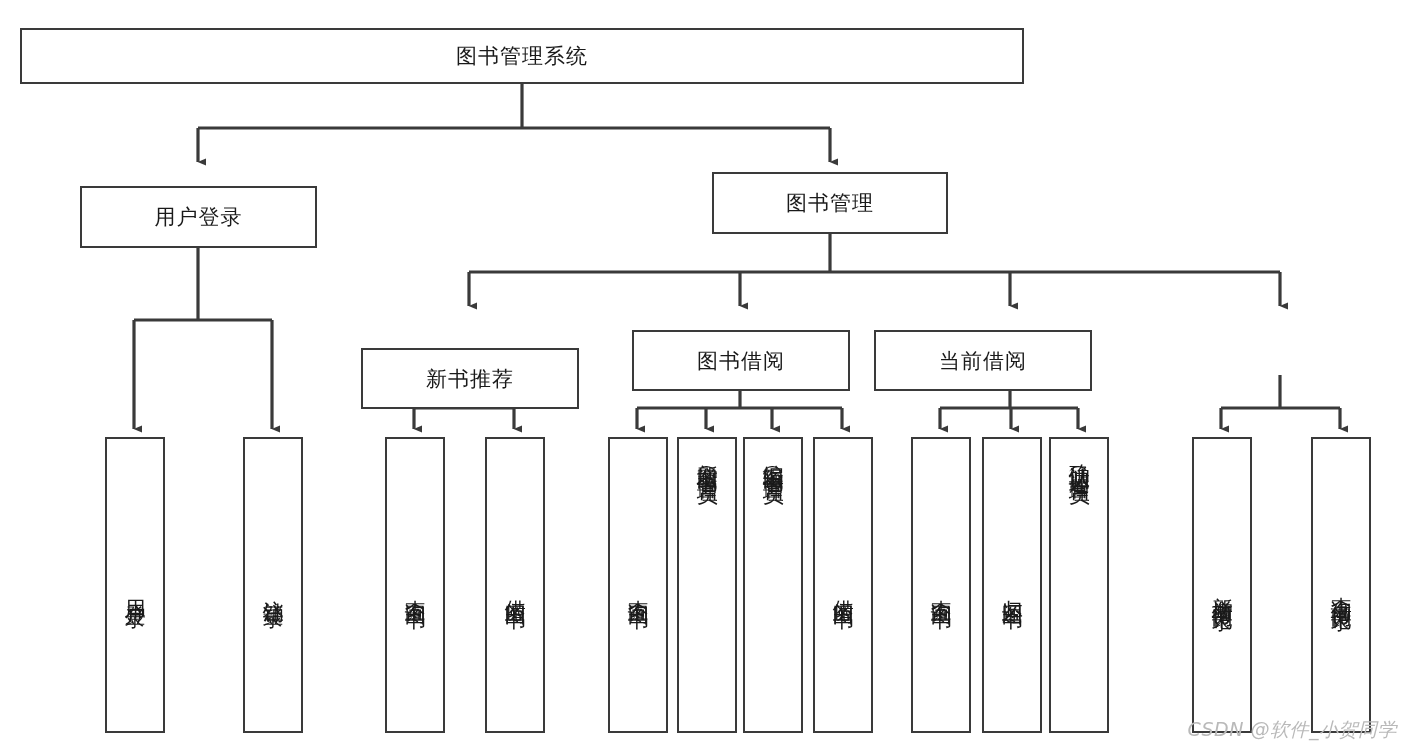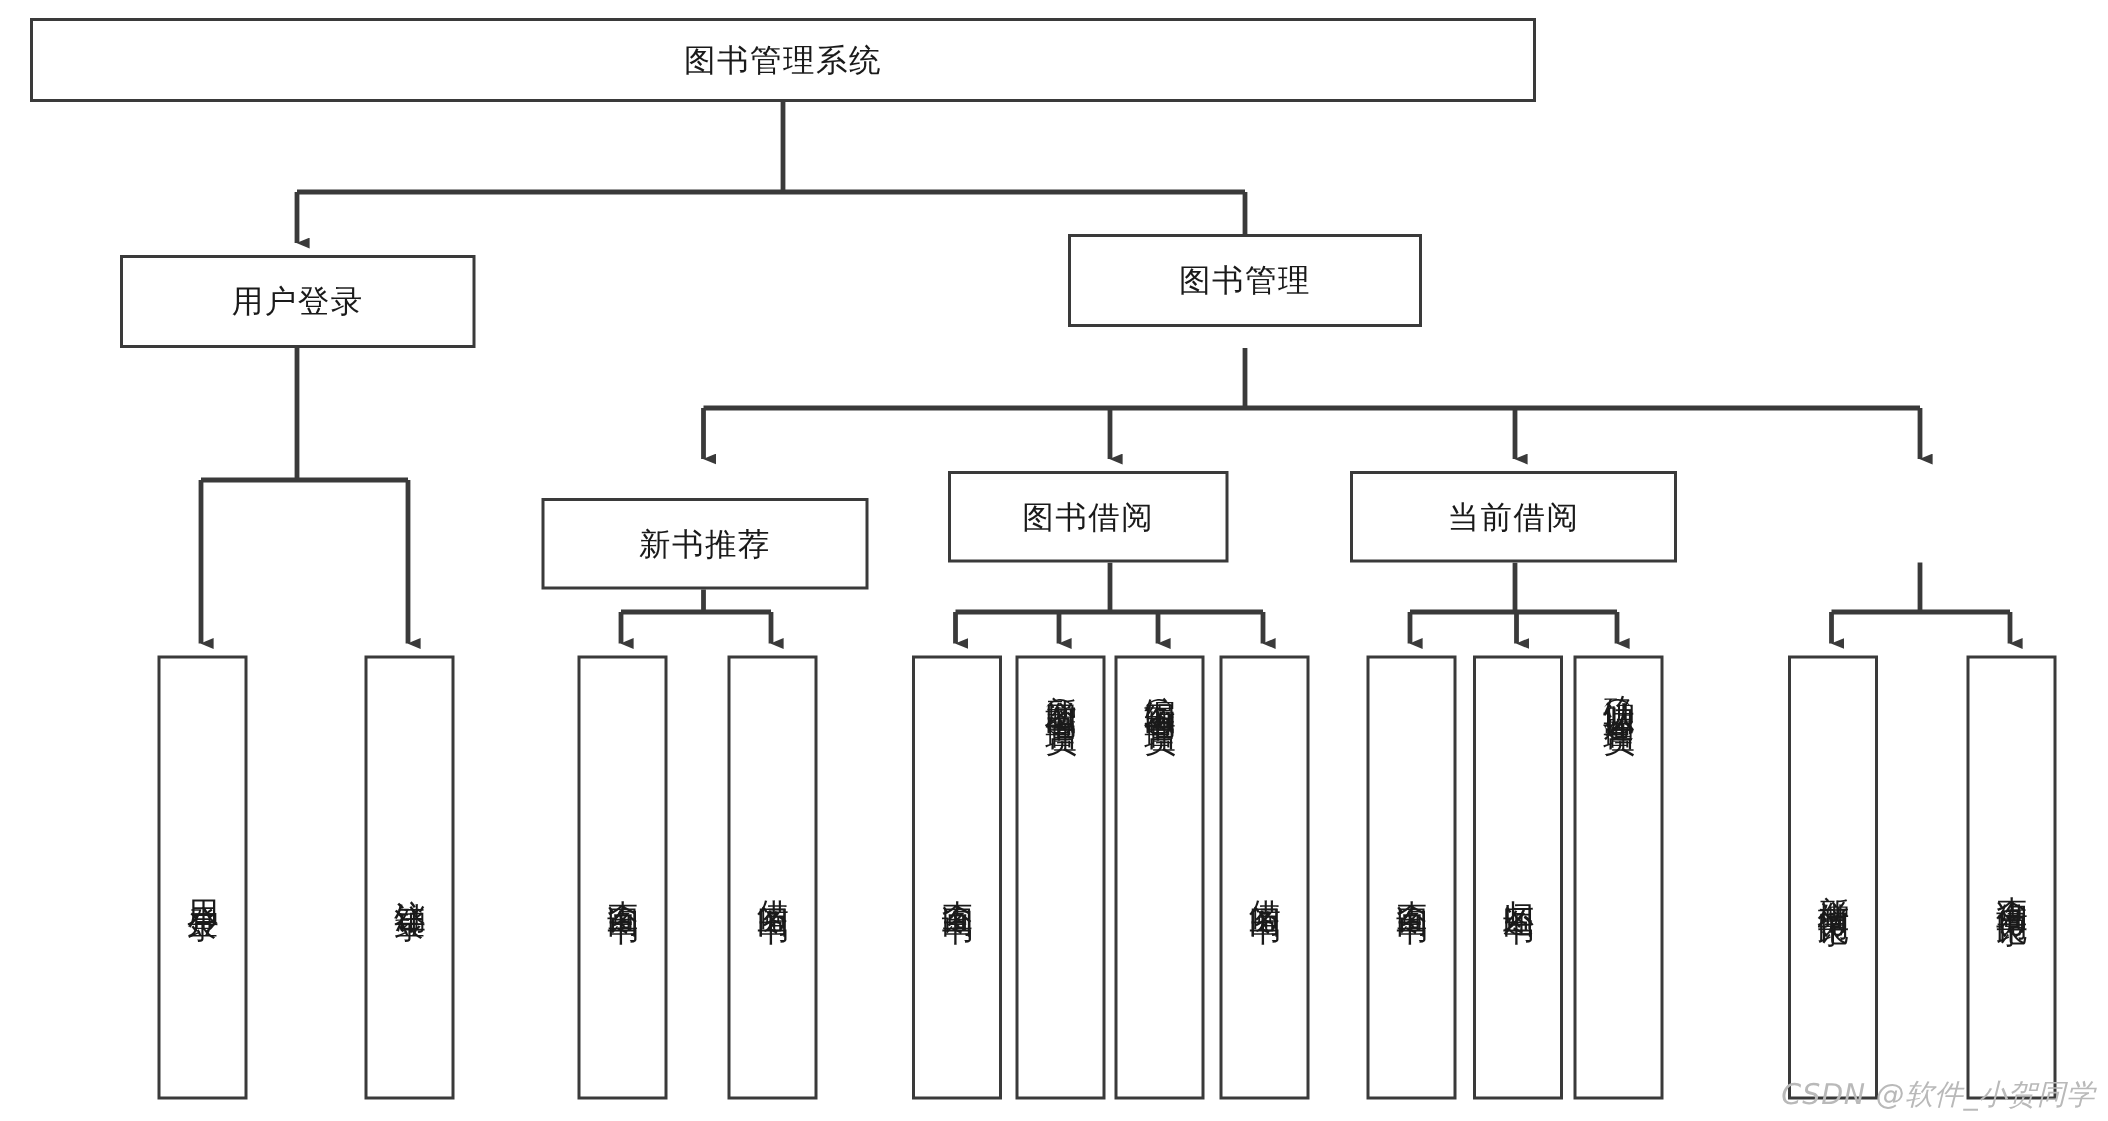--- a/index.html
+++ b/index.html
@@ -30,20 +30,21 @@
     border: 2px solid #3a3a3a;
     background: #ffffff;
     color: #1a1a1a;
   }
   .node.horizontal {
     display: flex;
     align-items: center;
     justify-content: center;
     font-size: 21px;
     letter-spacing: 1px;
+    margin-top: 16px;
   }
   .node.vertical {
     display: flex;
     align-items: flex-start;
     justify-content: center;
     padding-top: 8px;
   }
   .vlabel {
     writing-mode: vertical-rl;
     text-orientation: upright;
@@ -133,25 +134,25 @@
   </div>
 
   <div class="node horizontal" style="left:712px; top:156px; width:236px; height:62px;">
     <span>图书管理</span>
   </div>
 
   <div class="node horizontal" style="left:361px; top:332px; width:218px; height:61px;">
     <span>新书推荐</span>
   </div>
 
-  <div class="node horizontal" style="left:632px; top:314px; width:187px; height:61px;">
+  <div class="node horizontal" style="left:632px; top:314px; width:218px; height:61px;">
     <span>图书借阅</span>
   </div>
 
-  <div class="node horizontal" style="left:900px; top:314px; width:218px; height:61px;">
+  <div class="node horizontal" style="left:874px; top:314px; width:218px; height:61px;">
     <span>当前借阅</span>
   </div>
 
 
   <div class="node vertical" style="left:105px; top:437px; width:60px; height:296px;">
     <span class="vlabel centered">用户登录</span>
   </div>
 
   <div class="node vertical" style="left:243px; top:437px; width:60px; height:296px;">
     <span class="vlabel centered">注销登录</span>

